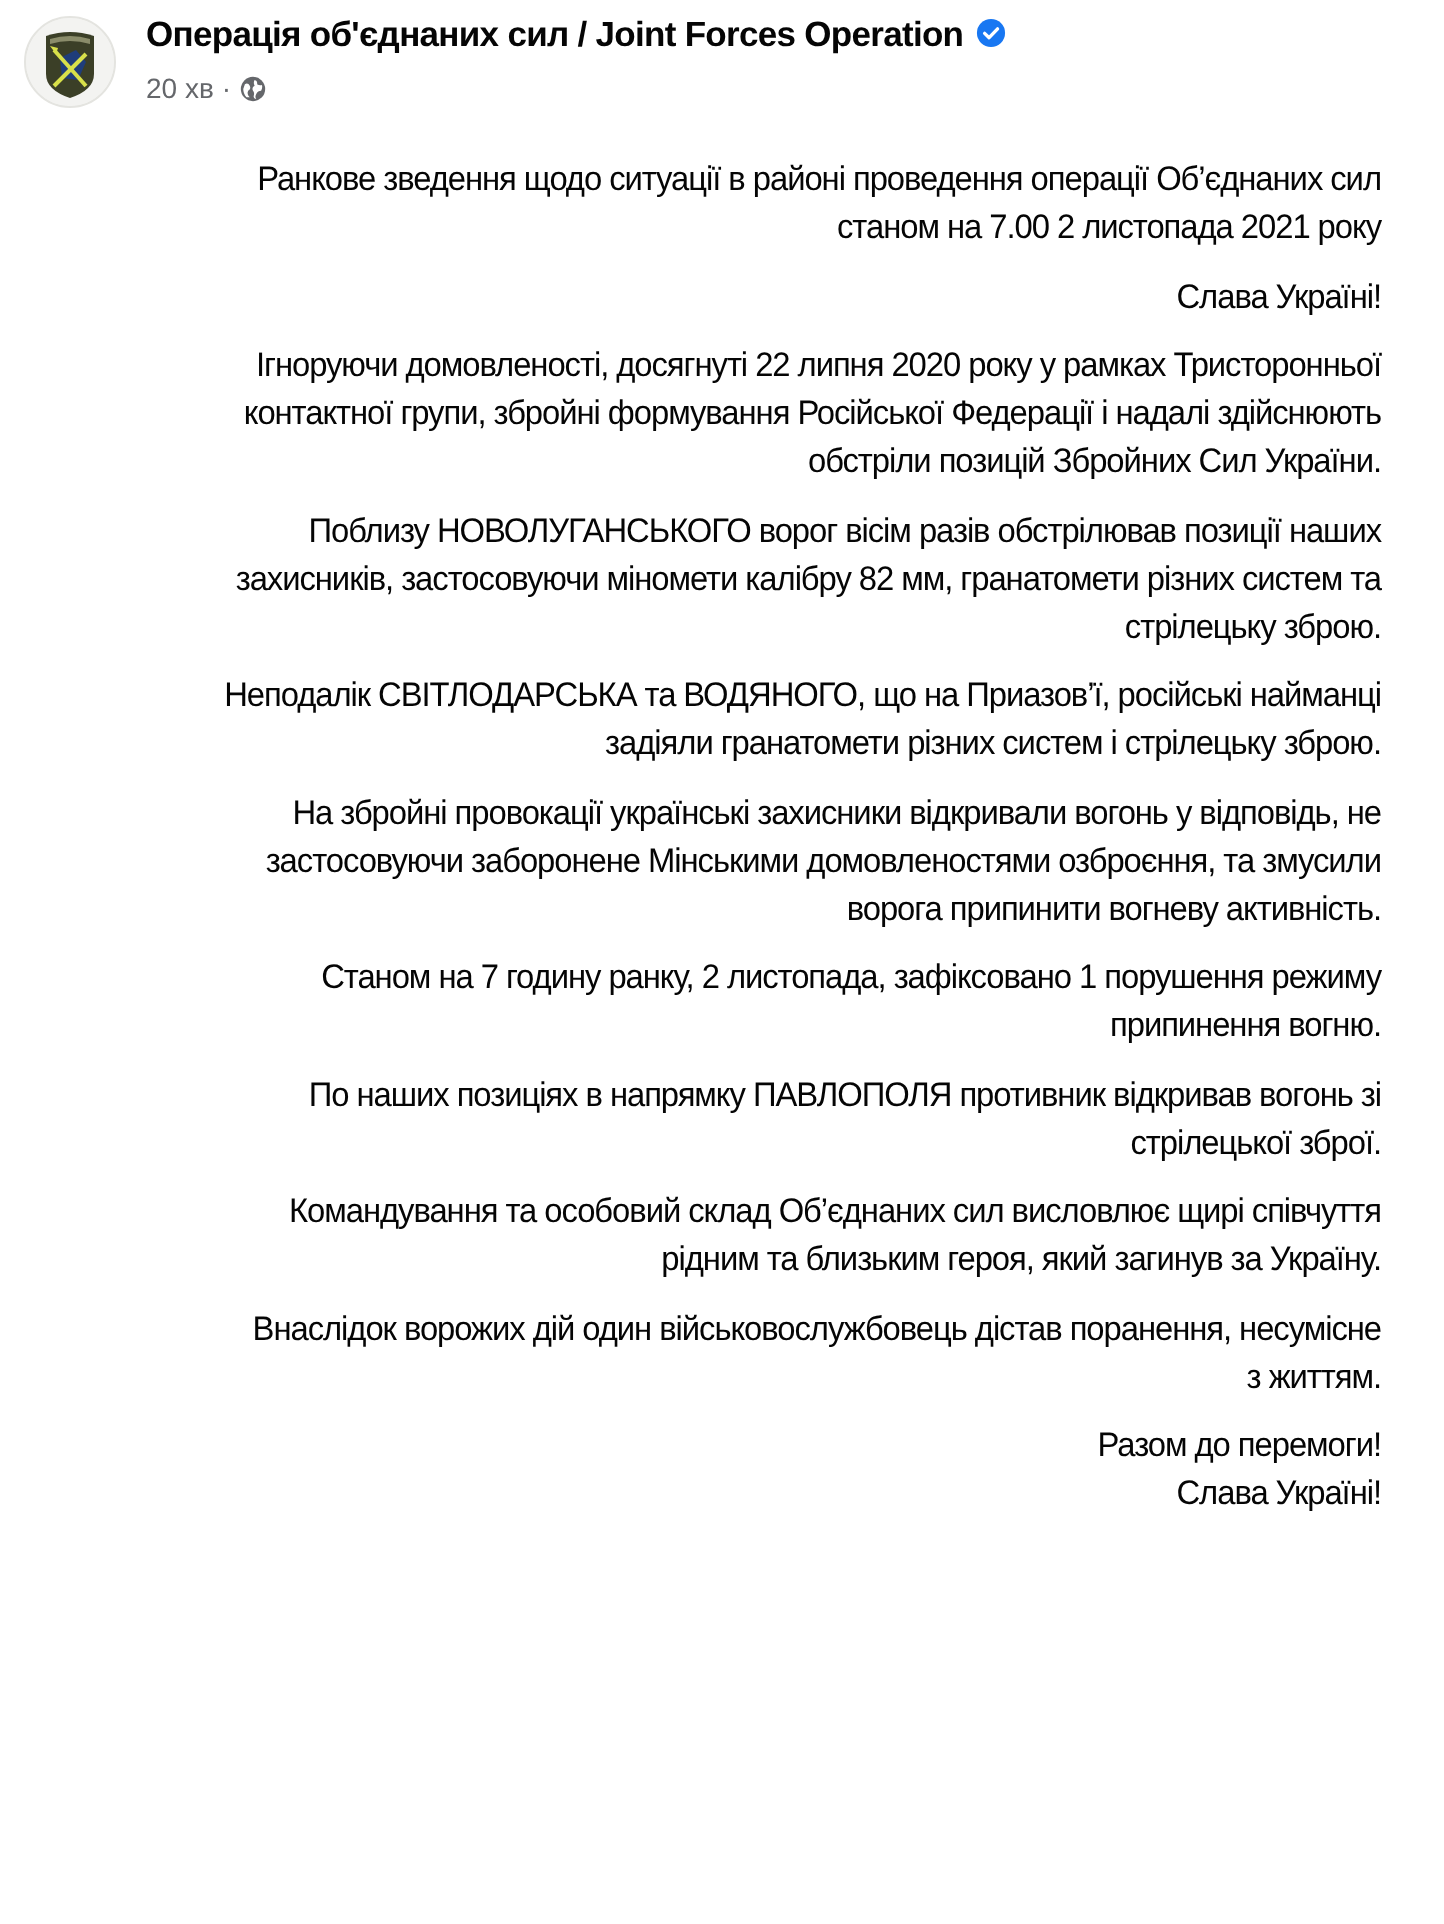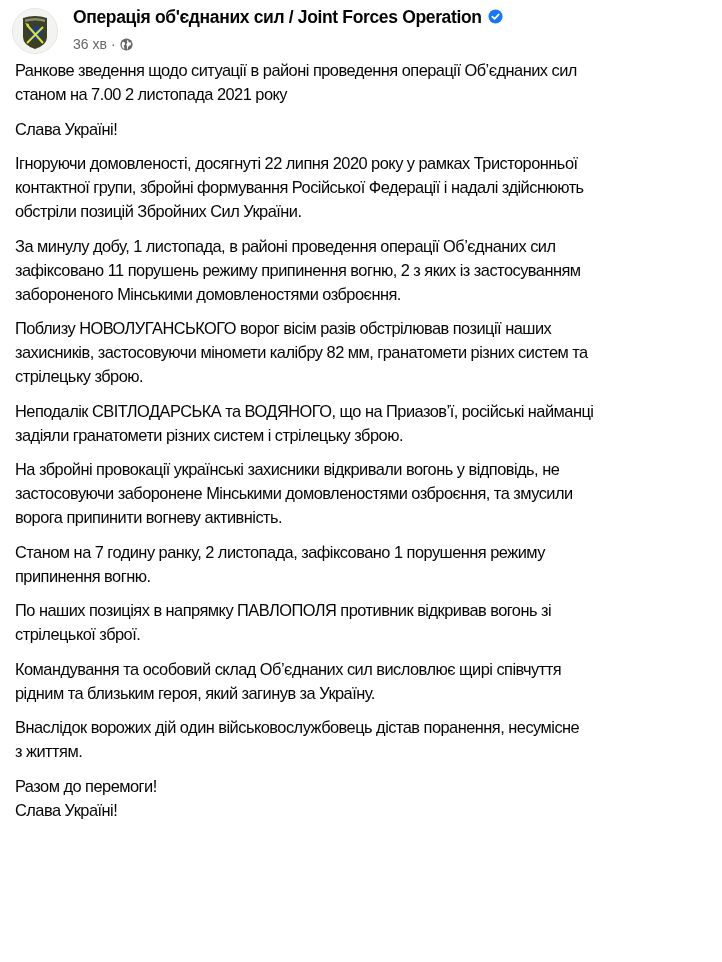--- a/index.html
+++ b/index.html
@@ -9,21 +9,21 @@
   .avatar { position: absolute; left: 12px; top: 8px; width: 44px; height: 44px;
             border-radius: 50%; background: #f3f3f1; border: 1px solid #e4e4e0; overflow: hidden; }
   .avatar svg { display: block; }
   .title { position: absolute; left: 73px; top: 7px; font-size: 17.5px; font-weight: bold;
            letter-spacing: -0.35px; white-space: nowrap; color: #050505; }
   .verified { display: inline-block; width: 15px; height: 15px; margin-left: 6px; vertical-align: -1px; }
   .meta { position: absolute; left: 73px; top: 36px; font-size: 14px; color: #65676b;
           white-space: nowrap; display: flex; align-items: center; }
   .meta .dot { margin: 0 4px; }
   .globe { width: 13px; height: 13px; display: inline-block; }
-  .post { position: absolute; left: 15px; top: 59px; width: 700px; }
+  .post { position: absolute; left: 15px; top: 78px; width: 700px; text-align: right; }
   .para { margin: 0 0 10.5px 0; }
   .line { display: block; font-size: 17px; line-height: 24px; white-space: nowrap;
           letter-spacing: -0.55px; transform-origin: left center; transform: scaleX(0.965); }
 </style>
 </head>
 <body>
 
 <div class="header">
   <div class="avatar">
     <svg width="44" height="44" viewBox="0 0 44 44">
@@ -38,21 +38,21 @@
   </div>
 
   <div class="title">
     <span>Операція об'єднаних сил / Joint Forces Operation</span><svg class="verified" viewBox="0 0 16 16">
       <circle cx="8" cy="8" r="7.5" fill="#1877f2"></circle>
       <path d="M4.6 8.2 L7 10.5 L11.5 5.8" stroke="#ffffff" stroke-width="1.8" fill="none" stroke-linecap="round" stroke-linejoin="round"></path>
     </svg>
   </div>
 
   <div class="meta">
-    <span>36 хв</span>
+    <span>20 хв</span>
     <span class="dot">·</span>
     <svg class="globe" viewBox="0 0 16 16">
       <circle cx="8" cy="8" r="7.5" fill="#65676b"></circle>
       <path d="M3 5 Q5 4 6 6 Q7 8 5 9 Q4 11 6 13 L4 13 Q2 11 2 8 Z" fill="#ffffff"></path>
       <path d="M9 2.5 Q11 3 10.5 5 Q12 6 13.5 5.5 Q14 7 13 9 Q11 9 10 11 Q9 13 10 14 Q8 14 8.5 12 Q9 10 8 9 Q7 7 9 6 Q8 4 9 2.5 Z" fill="#ffffff"></path>
     </svg>
   </div>
 </div>
 
 <div class="post">
@@ -60,25 +60,20 @@
     <span class="line">Ранкове зведення щодо ситуації в районі проведення операції Об’єднаних сил</span>
     <span class="line">станом на 7.00 2 листопада 2021 року</span>
   </div>
   <div class="para">
     <span class="line">Слава Україні!</span>
   </div>
   <div class="para">
     <span class="line">Ігноруючи домовленості, досягнуті 22 липня 2020 року у рамках Тристоронньої</span>
     <span class="line">контактної групи, збройні формування Російської Федерації і надалі здійснюють</span>
     <span class="line">обстріли позицій Збройних Сил України.</span>
-  </div>
-  <div class="para">
-    <span class="line">За минулу добу, 1 листопада, в районі проведення операції Об’єднаних сил</span>
-    <span class="line">зафіксовано 11 порушень режиму припинення вогню, 2 з яких із застосуванням</span>
-    <span class="line">забороненого Мінськими домовленостями озброєння.</span>
   </div>
   <div class="para">
     <span class="line">Поблизу НОВОЛУГАНСЬКОГО ворог вісім разів обстрілював позиції наших</span>
     <span class="line">захисників, застосовуючи міномети калібру 82 мм, гранатомети різних систем та</span>
     <span class="line">стрілецьку зброю.</span>
   </div>
   <div class="para">
     <span class="line">Неподалік СВІТЛОДАРСЬКА та ВОДЯНОГО, що на Приазов’ї, російські найманці</span>
     <span class="line">задіяли гранатомети різних систем і стрілецьку зброю.</span>
   </div>

